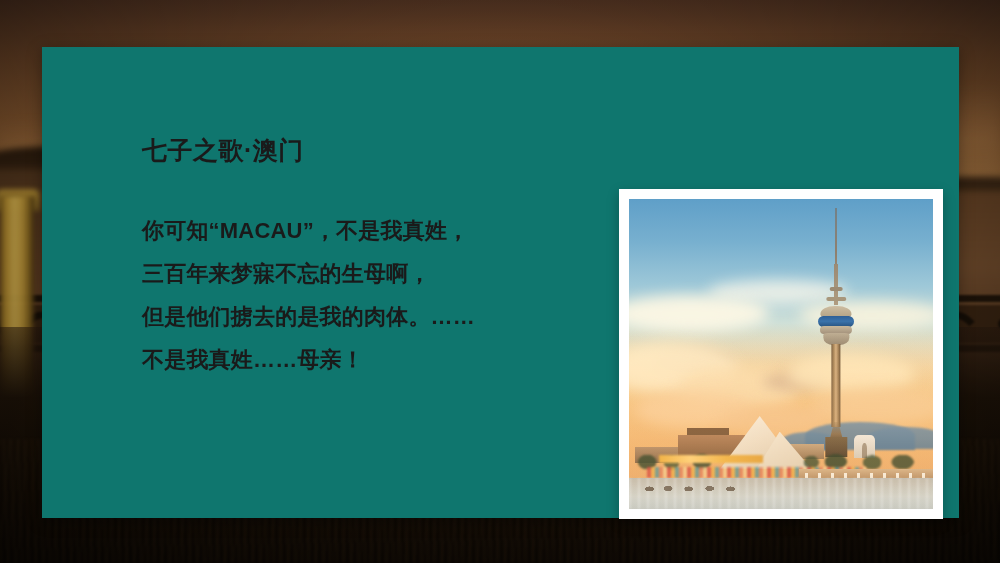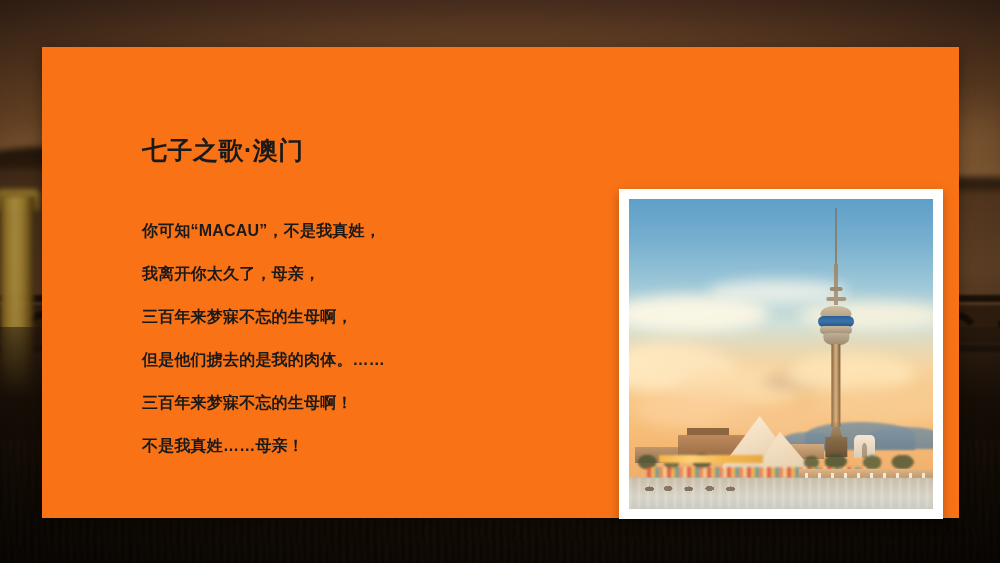--- a/index.html
+++ b/index.html
@@ -137,21 +137,21 @@
     background: radial-gradient(ellipse at 50% 42%, rgba(0,0,0,0) 38%, rgba(0,0,0,0.34) 78%, rgba(0,0,0,0.55) 100%);
   }
 
   
   .card {
     position: absolute;
     left: 42px;
     top: 47px;
     width: 917px;
     height: 471px;
-    background: #f97316;
+    background: #0f766e;
     box-shadow: 0 3px 14px rgba(0,0,0,0.38);
   }
 
   
   .text-col {
     position: absolute;
     left: 100px;
     top: 88px;
     width: 420px;
   }
@@ -161,21 +161,21 @@
     color: #1a1a1a;
     letter-spacing: 0.5px;
     line-height: 1.2;
     margin: 0 0 44px 0;
     white-space: nowrap;
   }
   .poem-body {
     margin: 0;
   }
   .poem-line {
-    font-size: 16px;
+    font-size: 22px;
     font-weight: 700;
     color: #1a1a1a;
     line-height: 43px;
     letter-spacing: 0.2px;
     white-space: nowrap;
   }
 
   
   .photo-frame {
     position: absolute;
@@ -464,24 +464,22 @@
     <div class="bg-vignette"></div>
   </div>
 
   <div class="card">
 
     <div class="text-col">
       <div class="poem-title">七子之歌·澳门</div>
 
       <div class="poem-body">
         <div class="poem-line">你可知“MACAU”，不是我真姓，</div>
-        <div class="poem-line">我离开你太久了，母亲，</div>
         <div class="poem-line">三百年来梦寐不忘的生母啊，</div>
         <div class="poem-line">但是他们掳去的是我的肉体。……</div>
-        <div class="poem-line">三百年来梦寐不忘的生母啊！</div>
         <div class="poem-line">不是我真姓……母亲！</div>
       </div>
     </div>
 
     <div class="photo-frame">
       <div class="photo">
 
         <div class="ph-sky"></div>
         <div class="ph-sky-warm"></div>
 

